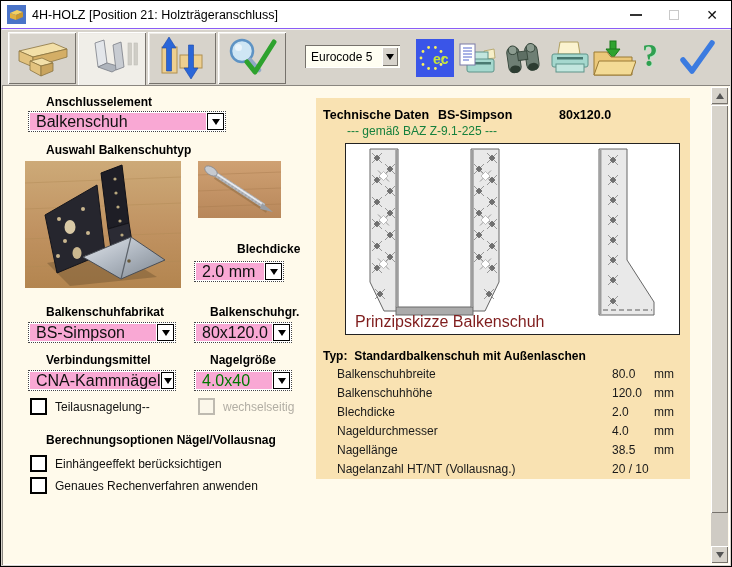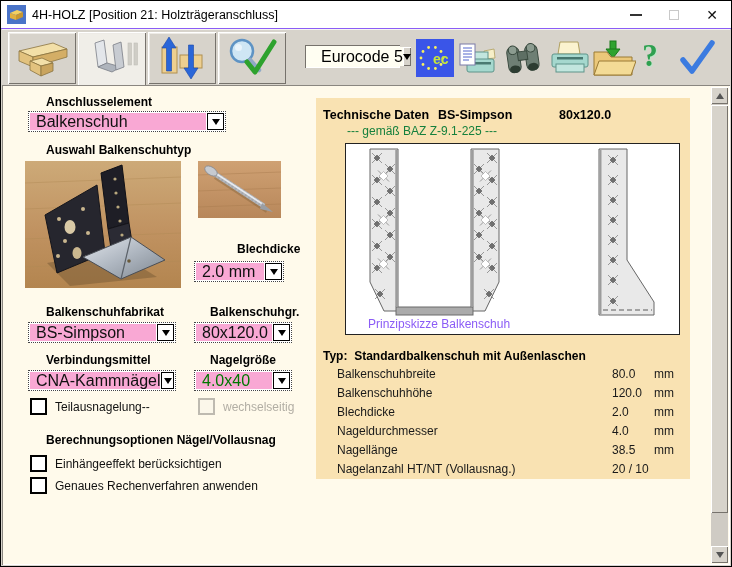--- a/index.html
+++ b/index.html
@@ -19,38 +19,38 @@
         box-shadow:inset 1px 1px 0 #FFFFFF, inset -1px -1px 0 #76726C, inset 2px 2px 0 #EDEBE6;
         display:flex;align-items:center;justify-content:center;}
   .tbtn.active{background:#F0EEE8;height:55px;}
   .tbi{position:absolute;top:9px;display:flex;align-items:center;justify-content:center;}
   .combo{height:21px;border:1px dotted #444;background:#fff;display:flex;align-items:stretch;padding:1px;box-sizing:border-box;position:absolute;}
   .combo .cval{flex:1;font-size:16px;display:flex;align-items:center;padding-left:6px;color:#111;background:#f9a8d4;white-space:nowrap;}
   .combo .cbtn{width:17px;border:1px solid #000;background:#fff;display:flex;align-items:center;justify-content:center;margin-left:1px;box-sizing:border-box;}
   .tri{width:0;height:0;border-left:4px solid transparent;border-right:4px solid transparent;border-top:6px solid #000;}
   .toolbar-combo{position:absolute;left:303px;top:15px;width:95px;height:23px;background:#FFFEF2;
         box-shadow:inset 1px 1px 0 #76726C, inset -1px -1px 0 #FFFFFF;display:flex;align-items:stretch;padding:2px;box-sizing:border-box;}
-  .toolbar-combo .cval{flex:1;font-size:16px;display:flex;align-items:center;padding-left:14px;background:#FFFEF2;color:#000;white-space:nowrap;}
+  .toolbar-combo .cval{flex:1;font-size:12px;display:flex;align-items:center;padding-left:4px;background:#FFFEF2;color:#000;white-space:nowrap;}
   .toolbar-combo .cbtn{width:16px;background:#D7D3CB;box-shadow:inset 1px 1px 0 #fff, inset -1px -1px 0 #76726C;display:flex;align-items:center;justify-content:center;}
   
   .content{position:absolute;top:84px;left:1px;right:1px;bottom:1px;background:#FFFAEB;
         box-shadow:inset 1px 1px 0 #8A8680, inset -1px -1px 0 #FFFFFF;}
   .lbl{position:absolute;font-weight:bold;font-size:12px;color:#000;white-space:nowrap;margin-left:16px;}
   .cbrow{position:absolute;display:flex;align-items:center;gap:8px;font-size:12px;color:#111;white-space:nowrap;}
   .cbrow .box{width:13px;height:13px;border:2px solid #000;background:#fff;box-sizing:content-box;flex:0 0 auto;}
   .cbrow.disabled{color:#B2AEA4;}
   .cbrow.disabled .box{border-color:#BEBAB0;background:#FBF7EA;}
   .photo{position:absolute;border:0;}
   
   .tech{position:absolute;left:314px;top:13px;width:374px;height:381px;background:#F9E2B2;}
   .tech .hdr{position:absolute;font-weight:bold;font-size:12.5px;color:#000;white-space:nowrap;}
   .tech .sub{position:absolute;font-size:12px;color:#15803d;white-space:nowrap;}
   .sketch{position:absolute;left:29px;top:45px;width:333px;height:190px;background:#fff;border:1px solid #222;box-sizing:content-box;}
   .sketch svg{position:absolute;left:0;top:0;}
-  .sketch .cap{position:absolute;left:22px;bottom:3px;font-size:12px;color:#8b5cf6;}
+  .sketch .cap{position:absolute;left:9px;bottom:3px;font-size:16px;color:#7f1d1d;}
   .typline{position:absolute;top:251px;left:7px;font-size:12px;font-weight:bold;color:#000;white-space:nowrap;}
   .tech-table{position:absolute;top:266px;left:21px;right:8px;}
   .trow{display:flex;height:19px;align-items:center;font-size:12px;color:#1a1a1a;}
   .trow .tl{flex:1;white-space:nowrap;}
   .trow .tv{width:42px;white-space:nowrap;}
   .trow .tu{width:28px;white-space:nowrap;}
   
   .vscroll{position:absolute;top:2px;right:2px;bottom:2px;width:17px;background:#CFCBC4;}
   .sb-arrow{position:absolute;left:0;width:17px;height:17px;background:#D7D3CB;
         box-shadow:inset 1px 1px 0 #fff, inset -1px -1px 0 #76726C;display:flex;align-items:center;justify-content:center;}

